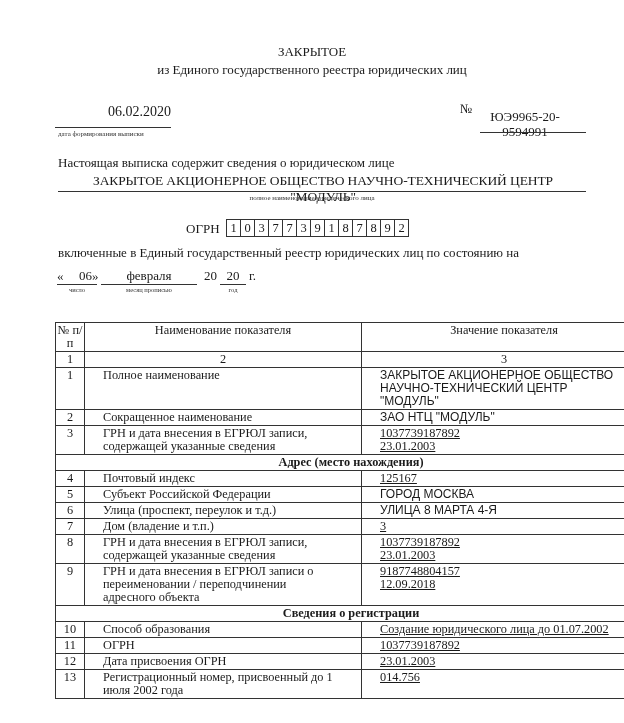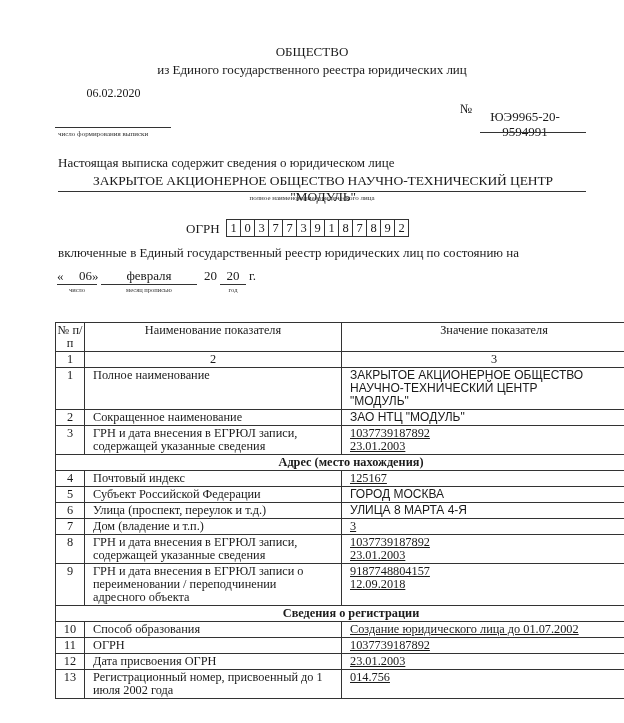--- a/index.html
+++ b/index.html
@@ -3,21 +3,21 @@
   <meta charset="utf-8">
   <style>
     html, body { margin: 0; padding: 0; background: #ffffff; }
     body {
       width: 624px; height: 723px; overflow: hidden; position: relative;
       font-family: "Liberation Serif", serif; color: #1a1a1a;
     }
     .abs { position: absolute; }
     .title { left: 0; width: 624px; top: 44px; text-align: center; font-size: 13px; }
     .subtitle { left: 0; width: 624px; top: 62px; text-align: center; font-size: 13px; }
-    .date-val { left: 56px; width: 115px; top: 86px; text-align: center; font-size: 12px; }
+    .date-val { left: 56px; width: 115px; top: 104px; text-align: right; font-size: 14px; }
     .date-line { left: 55px; width: 116px; top: 127px; border-top: 1px solid #333; height: 0; }
     .date-cap { left: 58px; top: 130px; font-size: 7px; color: #333; }
     .no-sign { left: 460px; top: 101px; font-size: 13px; }
     .no-val { left: 480px; width: 90px; top: 109px; text-align: center; font-size: 13px; line-height: 15px; }
     .no-line { left: 480px; width: 106px; top: 132px; border-top: 1px solid #333; height: 0; }
     .intro { left: 58px; top: 155px; font-size: 13px; }
     .org-name { left: 60px; width: 526px; top: 173px; text-align: center; font-size: 13.5px; letter-spacing: -0.1px; }
     .org-line { left: 58px; width: 528px; top: 191px; border-top: 1px solid #333; height: 0; }
     .org-cap { left: 0; width: 624px; top: 194px; text-align: center; font-size: 7px; color: #333; }
     .ogrn-label { left: 186px; top: 221px; font-size: 13px; }
@@ -25,38 +25,38 @@
     .ogrn-box { width: 13px; height: 16px; border-left: 1px solid #333; text-align: center; font-size: 12.5px; line-height: 16px; }
     .ogrn-box:first-child { border-left: none; }
     .incl { left: 58px; top: 245px; font-size: 13px; }
     .d-row { top: 268px; font-size: 13px; }
     .uline { border-top: 1px solid #333; height: 0; }
     .cap7 { font-size: 6.5px; color: #333; text-align: center; }
     table.ex {
       position: absolute; left: 55px; top: 322px; width: 592px;
       border-collapse: collapse; font-size: 12.3px; line-height: 13px;
     }
-    table.ex td { border: 1px solid #333; padding: 1px 8px; vertical-align: top; }
+    table.ex td { border: 1px solid #333; padding: 1px 18px; vertical-align: top; }
     table.ex td.num { text-align: center; width: 28px; padding: 1px 0; }
     table.ex td.name { width: 240px; }
     table.ex td.center { text-align: center; }
     table.ex td.section { text-align: center; font-weight: bold; }
     table.ex td.val { font-family: "Liberation Sans", sans-serif; font-size: 12px; }
     table.ex td.val.serif { font-family: "Liberation Serif", serif; font-size: 12.3px; text-decoration: underline; }
     .pre { white-space: pre-line; }
   </style>
 </head>
 <body>
 
-<div class="abs title">ОБЩЕСТВО</div>
+<div class="abs title">ЗАКРЫТОЕ</div>
 <div class="abs subtitle">из Единого государственного реестра юридических лиц</div>
 
 <div class="abs date-val">06.02.2020</div>
 <div class="abs date-line"></div>
-<div class="abs date-cap">число формирования выписки</div>
+<div class="abs date-cap">дата формирования выписки</div>
 
 <div class="abs no-sign">№</div>
 <div class="abs no-val pre">ЮЭ9965-20-
 9594991</div>
 <div class="abs no-line"></div>
 
 <div class="abs intro">Настоящая выписка содержит сведения о юридическом лице</div>
 <div class="abs org-name">ЗАКРЫТОЕ АКЦИОНЕРНОЕ ОБЩЕСТВО НАУЧНО-ТЕХНИЧЕСКИЙ ЦЕНТР "МОДУЛЬ"</div>
 <div class="abs org-line"></div>
 <div class="abs org-cap">полное наименование юридического лица</div>

